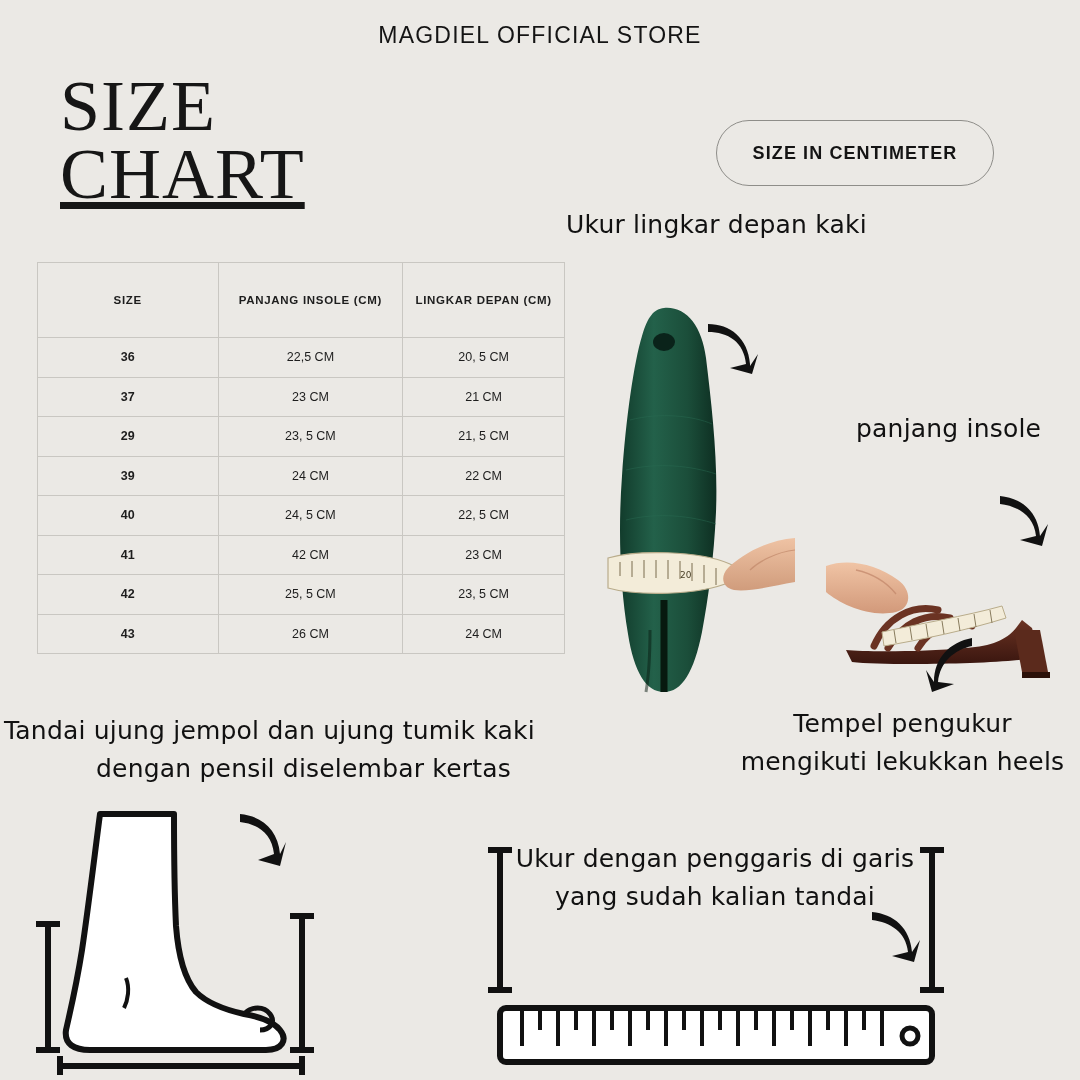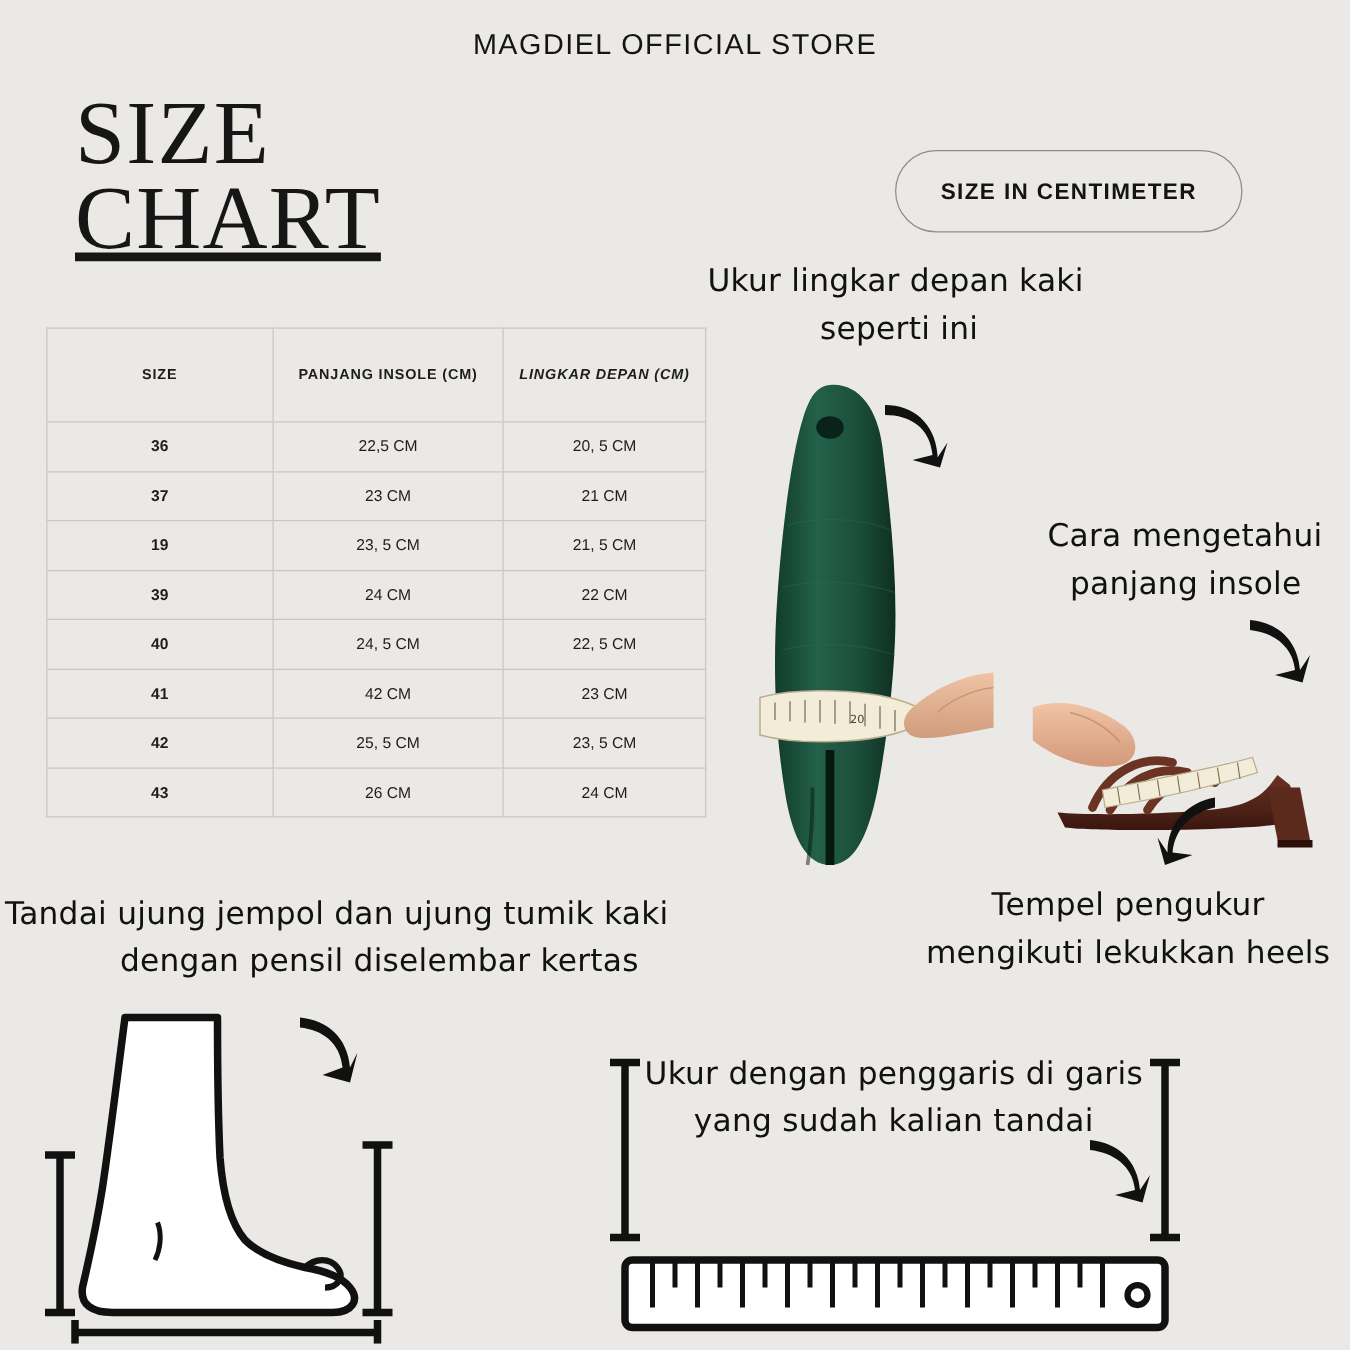--- a/index.html
+++ b/index.html
@@ -55,21 +55,21 @@
     color:#1d1d1d;
   }
   .size-table th {
     height:75px;
     font-size:11.5px; font-weight:bold; letter-spacing:.7px;
   }
   .size-table td { height:39.5px; font-size:12.5px; }
   .size-table td.sz { font-weight:bold; font-size:12.5px; }
   .col-size { width:181px; }
   .col-insole { width:185px; }
-  .col-front { width:162px;font-style:italic; }
+  .col-front { width:162px; }
 
   
   .hand {
     font-family:"DejaVu Sans", sans-serif;
     font-size:25px;
     color:#111;
     line-height:1.5;
     letter-spacing:.2px;
   }
   .cap1 { position:absolute; left:566px; top:206px; width:380px; }
@@ -128,21 +128,21 @@
       <td class="sz">36</td>
       <td>22,5 CM</td>
       <td>20, 5 CM</td>
     </tr>
     <tr>
       <td class="sz">37</td>
       <td>23 CM</td>
       <td>21 CM</td>
     </tr>
     <tr>
-      <td class="sz">19</td>
+      <td class="sz">29</td>
       <td>23, 5 CM</td>
       <td>21, 5 CM</td>
     </tr>
     <tr>
       <td class="sz">39</td>
       <td>24 CM</td>
       <td>22 CM</td>
     </tr>
     <tr>
       <td class="sz">40</td>
@@ -162,21 +162,20 @@
     <tr>
       <td class="sz">43</td>
       <td>26 CM</td>
       <td>24 CM</td>
     </tr>
   </tbody>
 </table>
 
 <div class="hand cap1">
   <span>Ukur lingkar depan kaki</span>
-  <span class="l2">seperti ini</span>
 </div>
 
 <svg class="arrow" style="left:700px; top:318px;" width="60" height="62" viewBox="0 0 60 62">
   <path d="M8 6 C30 6 48 20 50 46 L50 48 L58 36 L52 56 L30 50 L46 46 C44 24 28 14 8 14 Z" fill="#111"></path>
 </svg>
 
 <svg class="photo-last" viewBox="0 0 205 400">
   <defs>
     <linearGradient id="gLast" x1="0" y1="0" x2="1" y2="0">
       <stop offset="0%" stop-color="#123c2c"></stop>
@@ -221,21 +220,20 @@
       <path d="M126 268 L126 285"></path>
   </g>
   <text x="90" y="278" font-family="DejaVu Sans, sans-serif" font-size="9" fill="#4a4128">20</text>
 
   <path d="M205 238 C176 240 150 256 138 268 C130 276 132 288 144 290
            C160 292 182 286 205 282 Z" fill="url(#gSkin)"></path>
   <path d="M205 250 C186 252 168 262 160 270" stroke="#c1876a" stroke-width="1.2" fill="none" opacity=".7"></path>
 </svg>
 
 <div class="hand cap2">
-  <span>Cara mengetahui</span>
   <span class="l2">panjang insole</span>
 </div>
 
 <svg class="arrow" style="left:994px; top:492px;" width="56" height="58" viewBox="0 0 56 58">
   <path d="M6 4 C28 6 44 20 46 44 L54 32 L48 54 L26 48 L42 44 C40 24 24 14 6 12 Z" fill="#111"></path>
 </svg>
 
 <svg class="photo-heels" viewBox="0 0 240 190">
   <defs>
     <linearGradient id="gBrown" x1="0" y1="0" x2="0" y2="1">

